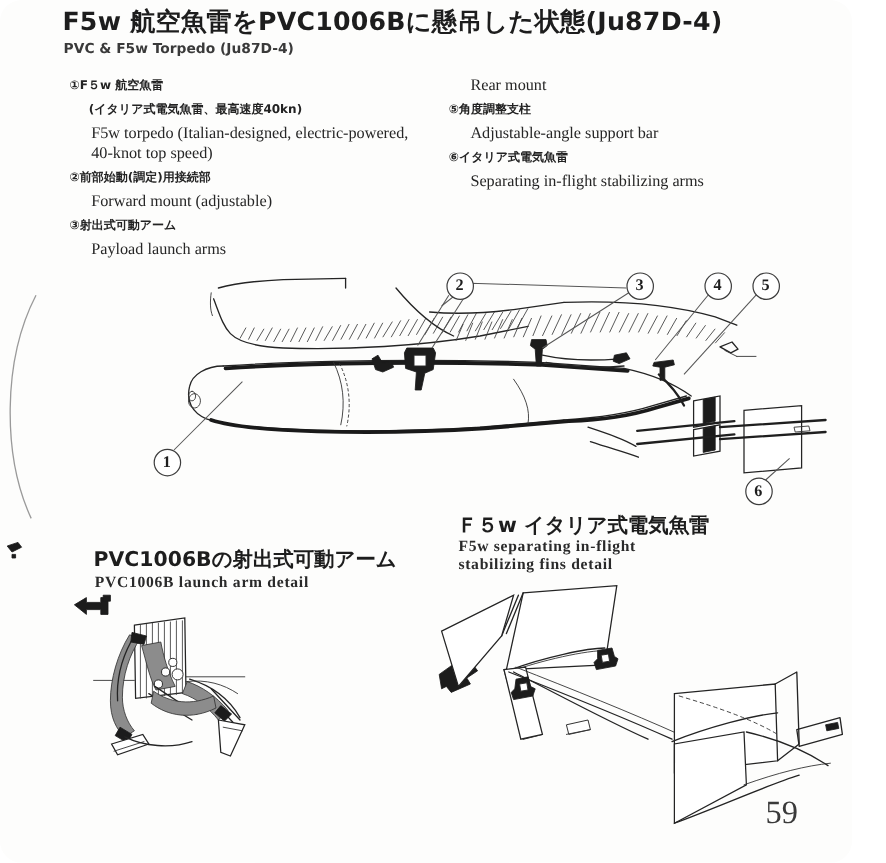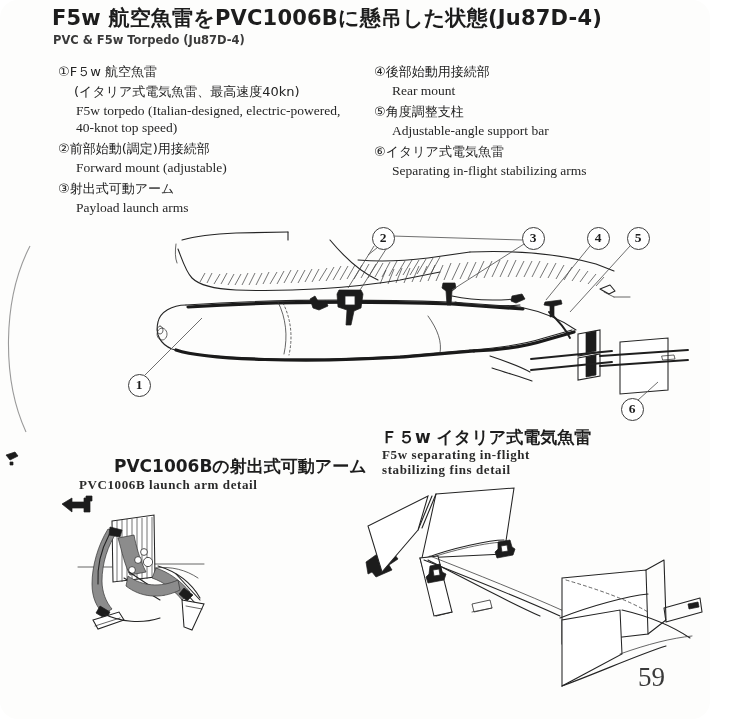--- a/index.html
+++ b/index.html
@@ -42,22 +42,22 @@
     white-space: nowrap;
   }
 
   
   .legend-col { position: absolute; }
   #legend-left { left: 58px; top: 62px; width: 300px; }
   #legend-right { left: 374px; top: 62px; width: 310px; }
 
   .leg-jp {
     font-family: "DejaVu Sans", sans-serif;
-    font-size: 13px;
-    font-weight: 400;
+    font-size: 10px;
+    font-weight: 700;
     color: #232323;
     line-height: 20px;
     white-space: nowrap;
   }
   .leg-jp.sub { padding-left: 16px; }
   .leg-en {
     font-family: "Liberation Serif", serif;
     font-size: 13.5px;
     color: #262626;
     line-height: 17px;
@@ -77,21 +77,21 @@
   }
   .cap-en {
     position: absolute;
     font-family: "Liberation Serif", serif;
     font-size: 13px;
     color: #2a2a2a;
     line-height: 15px;
     letter-spacing: 0.6px;
     font-weight: bold;
   }
-  #cap-arm-jp { left: 78px; top: 455px; margin-left: 36px; }
+  #cap-arm-jp { left: 78px; top: 455px; }
   #cap-arm-en { left: 79px; top: 477px; }
   #cap-fin-jp { left: 381px; top: 426px; }
   #cap-fin-en { left: 382px; top: 447px; }
 
   
   #page-number {
     position: absolute;
     left: 638px;
     top: 662px;
     font-family: "Liberation Serif", serif;
@@ -149,21 +149,20 @@
     <div class="leg-jp"><span>①</span><span>F５w 航空魚雷</span></div>
     <div class="leg-jp sub">(イタリア式電気魚雷、最高速度40kn)</div>
     <div class="leg-en wrap">F5w torpedo (Italian-designed, electric-powered, 40-knot top speed)</div>
     <div class="leg-jp" style="margin-top:3px"><span>②</span><span>前部始動(調定)用接続部</span></div>
     <div class="leg-en">Forward mount (adjustable)</div>
     <div class="leg-jp" style="margin-top:3px"><span>③</span><span>射出式可動アーム</span></div>
     <div class="leg-en">Payload launch arms</div>
   </div>
 
   <div class="legend-col" id="legend-right">
-    <div class="leg-jp"><span>④</span><span>後部始動用接続部</span></div>
     <div class="leg-en">Rear mount</div>
     <div class="leg-jp" style="margin-top:3px"><span>⑤</span><span>角度調整支柱</span></div>
     <div class="leg-en">Adjustable-angle support bar</div>
     <div class="leg-jp" style="margin-top:3px"><span>⑥</span><span>イタリア式電気魚雷</span></div>
     <div class="leg-en">Separating in-flight stabilizing arms</div>
   </div>
 
   <svg class="art" viewBox="0 0 738 719">
 
     <path class="edge-arc" d="M 30 246 C 2 300 2 380 26 432"></path>

